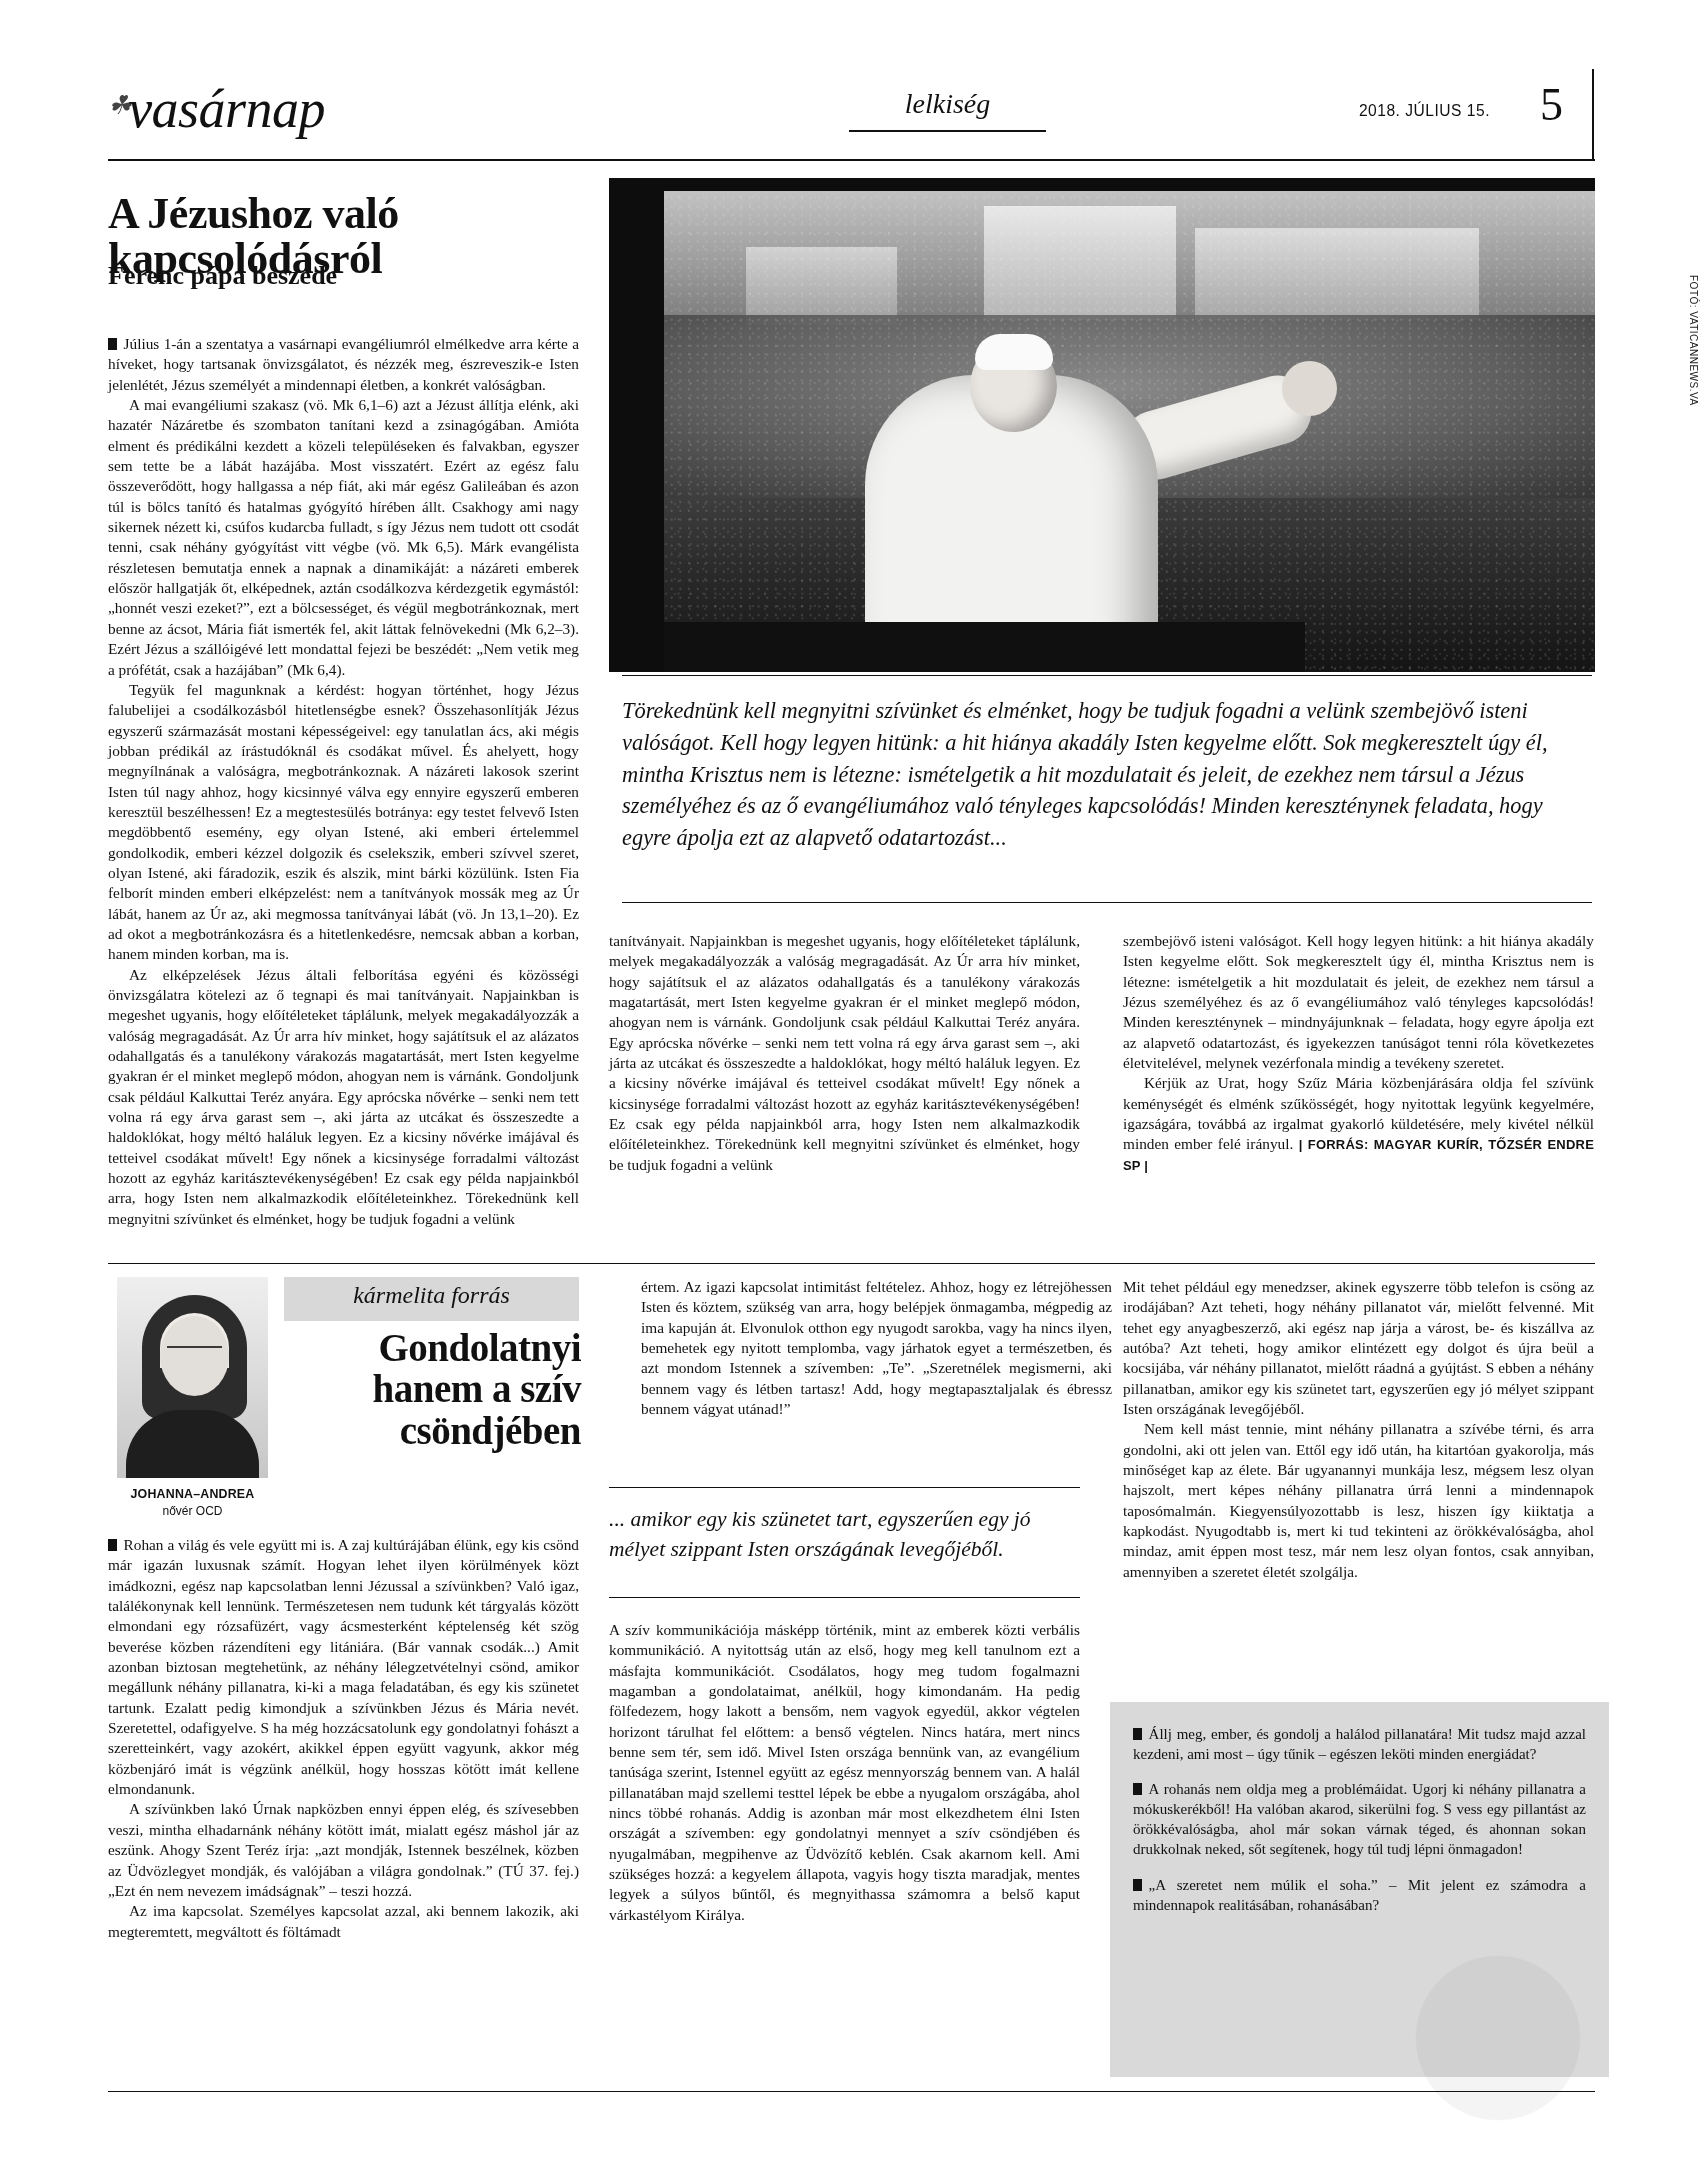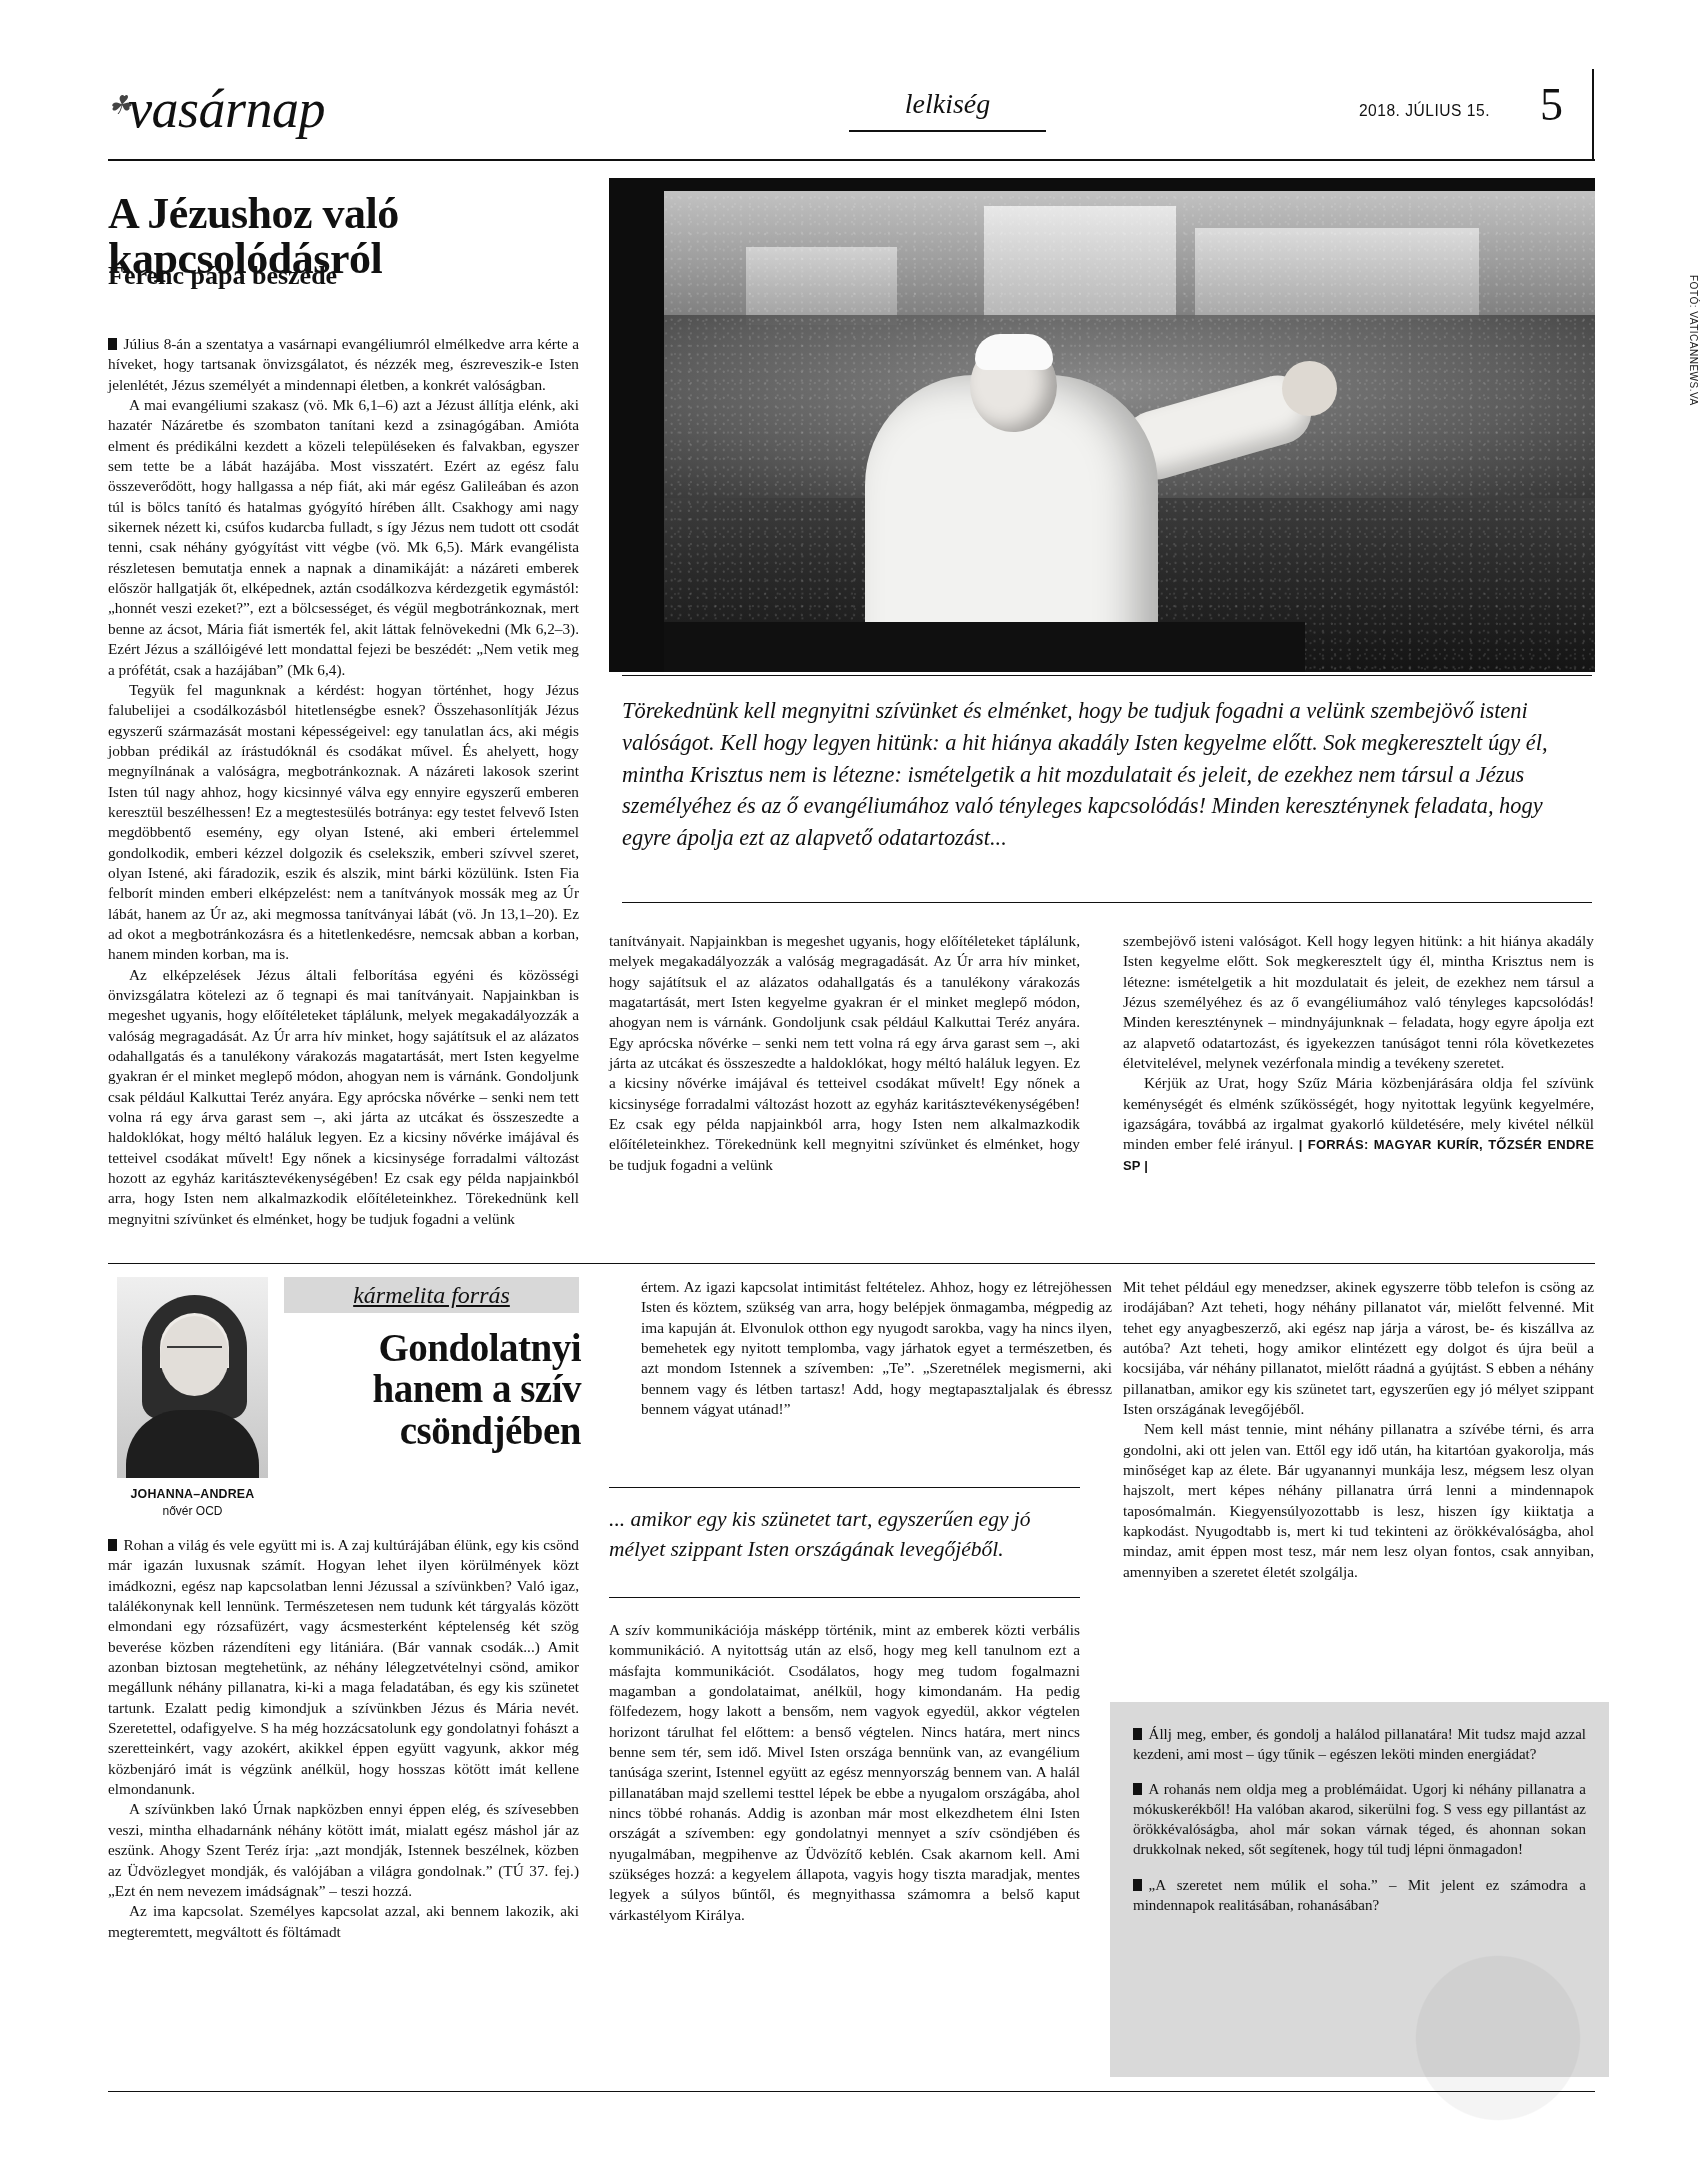--- a/index.html
+++ b/index.html
@@ -55,21 +55,21 @@
   .pull-rule-top{position:absolute;left:622px;top:675px;width:970px;height:1.4px;background:#111;}
   .pull-rule-bot{position:absolute;left:622px;top:902px;width:970px;height:1.4px;background:#111;}
 
   #c2{left:609px;top:931px;width:471px;}
   #c3{left:1123px;top:931px;width:471px;}
   .src{font-family:"Liberation Sans",sans-serif;font-size:13px;font-weight:bold;letter-spacing:0.2px;}
 
   .divider{position:absolute;left:108px;top:1263px;width:1487px;height:1.4px;background:#111;}
 
   
-  .kbox{position:absolute;left:284px;top:1277px;width:295px;height:36px;background:#d8d8d8;text-decoration:underline;}
+  .kbox{position:absolute;left:284px;top:1277px;width:295px;height:44px;background:#d8d8d8;}
   .kbox span{display:block;text-align:center;font-style:italic;font-size:24px;line-height:36px;}
   .portrait{position:absolute;left:117px;top:1277px;width:151px;height:201px;background:linear-gradient(180deg,#efefef,#c6c6c6);overflow:hidden;}
   .portrait .face{position:absolute;left:43px;top:39px;width:69px;height:80px;background:#e2ded9;border-radius:50%;}
   .portrait .veil{position:absolute;left:25px;top:18.3px;width:105px;height:124px;background:#2c2c2c;border-radius:55px 55px 18.3px 18.3px;}
   .portrait .veil2{position:absolute;left:43px;top:36px;width:69px;height:55px;background:#efece8;border-radius:37px 37px 0 0;}
   .portrait .glasses{position:absolute;left:50px;top:69px;width:55px;height:13px;border-top:2.3px solid #3a3a3a;}
   .portrait .hab{position:absolute;left:9.2px;top:133px;width:133px;height:73px;background:#1e1e1e;border-radius:55px 55px 0 0;}
   .pname{position:absolute;left:108px;top:1487px;width:169px;text-align:center;font-family:"Liberation Sans",sans-serif;font-size:12.4px;font-weight:bold;letter-spacing:0.2px;}
   .prole{position:absolute;left:108px;top:1504px;width:169px;text-align:center;font-family:"Liberation Sans",sans-serif;font-size:12px;}
 
@@ -117,21 +117,21 @@
     <div class="pope-arm"></div>
     <div class="pope-hand"></div>
     <div class="pope-body"></div>
     <div class="pope-head"></div>
     <div class="pope-cap"></div>
     <div class="ledge"></div>
   </div>
   <div class="credit">FOTÓ: VATICANNEWS.VA</div>
 
   <div class="col" id="c1">
-    <p class="first"><span class="sq"></span><span>Július 8-án a szentatya a vasárnapi evangéliumról elmélkedve arra kérte a híveket, hogy tartsanak önvizsgálatot, és nézzék meg, észreveszik-e Isten jelenlétét, Jézus személyét a mindennapi életben, a konkrét valóságban.</span></p>
+    <p class="first"><span class="sq"></span><span>Július 1-án a szentatya a vasárnapi evangéliumról elmélkedve arra kérte a híveket, hogy tartsanak önvizsgálatot, és nézzék meg, észreveszik-e Isten jelenlétét, Jézus személyét a mindennapi életben, a konkrét valóságban.</span></p>
     <p>A mai evangéliumi szakasz (vö. Mk 6,1–6) azt a Jézust állítja elénk, aki hazatér Názáretbe és szombaton tanítani kezd a zsinagógában. Amióta elment és prédikálni kezdett a közeli településeken és falvakban, egyszer sem tette be a lábát hazájába. Most visszatért. Ezért az egész falu összeverődött, hogy hallgassa a nép fiát, aki már egész Galileában és azon túl is bölcs tanító és hatalmas gyógyító hírében állt. Csakhogy ami nagy sikernek nézett ki, csúfos kudarcba fulladt, s így Jézus nem tudott ott csodát tenni, csak néhány gyógyítást vitt végbe (vö. Mk 6,5). Márk evangélista részletesen bemutatja ennek a napnak a dinamikáját: a názáreti emberek először hallgatják őt, elképednek, aztán csodálkozva kérdezgetik egymástól: „honnét veszi ezeket?”, ezt a bölcsességet, és végül megbotránkoznak, mert benne az ácsot, Mária fiát ismerték fel, akit láttak felnövekedni (Mk 6,2–3). Ezért Jézus a szállóigévé lett mondattal fejezi be beszédét: „Nem vetik meg a prófétát, csak a hazájában” (Mk 6,4).</p>
     <p>Tegyük fel magunknak a kérdést: hogyan történhet, hogy Jézus falubelijei a csodálkozásból hitetlenségbe esnek? Összehasonlítják Jézus egyszerű származását mostani képességeivel: egy tanulatlan ács, aki mégis jobban prédikál az írástudóknál és csodákat művel. És ahelyett, hogy megnyílnának a valóságra, megbotránkoznak. A názáreti lakosok szerint Isten túl nagy ahhoz, hogy kicsinnyé válva egy ennyire egyszerű emberen keresztül beszélhessen! Ez a megtestesülés botránya: egy testet felvevő Isten megdöbbentő esemény, egy olyan Istené, aki emberi értelemmel gondolkodik, emberi kézzel dolgozik és cselekszik, emberi szívvel szeret, olyan Istené, aki fáradozik, eszik és alszik, mint bárki közülünk. Isten Fia felborít minden emberi elképzelést: nem a tanítványok mossák meg az Úr lábát, hanem az Úr az, aki megmossa tanítványai lábát (vö. Jn 13,1–20). Ez ad okot a megbotránkozásra és a hitetlenkedésre, nemcsak abban a korban, hanem minden korban, ma is.</p>
     <p>Az elképzelések Jézus általi felborítása egyéni és közösségi önvizsgálatra kötelezi az ő tegnapi és mai tanítványait. Napjainkban is megeshet ugyanis, hogy előítéleteket táplálunk, melyek megakadályozzák a valóság megragadását. Az Úr arra hív minket, hogy sajátítsuk el az alázatos odahallgatás és a tanulékony várakozás magatartását, mert Isten kegyelme gyakran ér el minket meglepő módon, ahogyan nem is várnánk. Gondoljunk csak például Kalkuttai Teréz anyára. Egy aprócska nővérke – senki nem tett volna rá egy árva garast sem –, aki járta az utcákat és összeszedte a haldoklókat, hogy méltó haláluk legyen. Ez a kicsiny nővérke imájával és tetteivel csodákat művelt! Egy nőnek a kicsinysége forradalmi változást hozott az egyház karitásztevékenységében! Ez csak egy példa napjainkból arra, hogy Isten nem alkalmazkodik előítéleteinkhez. Törekednünk kell megnyitni szívünket és elménket, hogy be tudjuk fogadni a velünk</p>
   </div>
 
   <div class="pull-rule-top"></div>
   <div class="pull">Törekednünk kell megnyitni szívünket és elménket, hogy be tudjuk fogadni a velünk szembejövő isteni valóságot. Kell hogy legyen hitünk: a hit hiánya akadály Isten kegyelme előtt. Sok megkeresztelt úgy él, mintha Krisztus nem is létezne: ismételgetik a hit mozdulatait és jeleit, de ezekhez nem társul a Jézus személyéhez és az ő evangéliumához való tényleges kapcsolódás! Minden kereszténynek  feladata, hogy egyre ápolja ezt az alapvető odatartozást...</div>
   <div class="pull-rule-bot"></div>
 
   <div class="col" id="c2">

